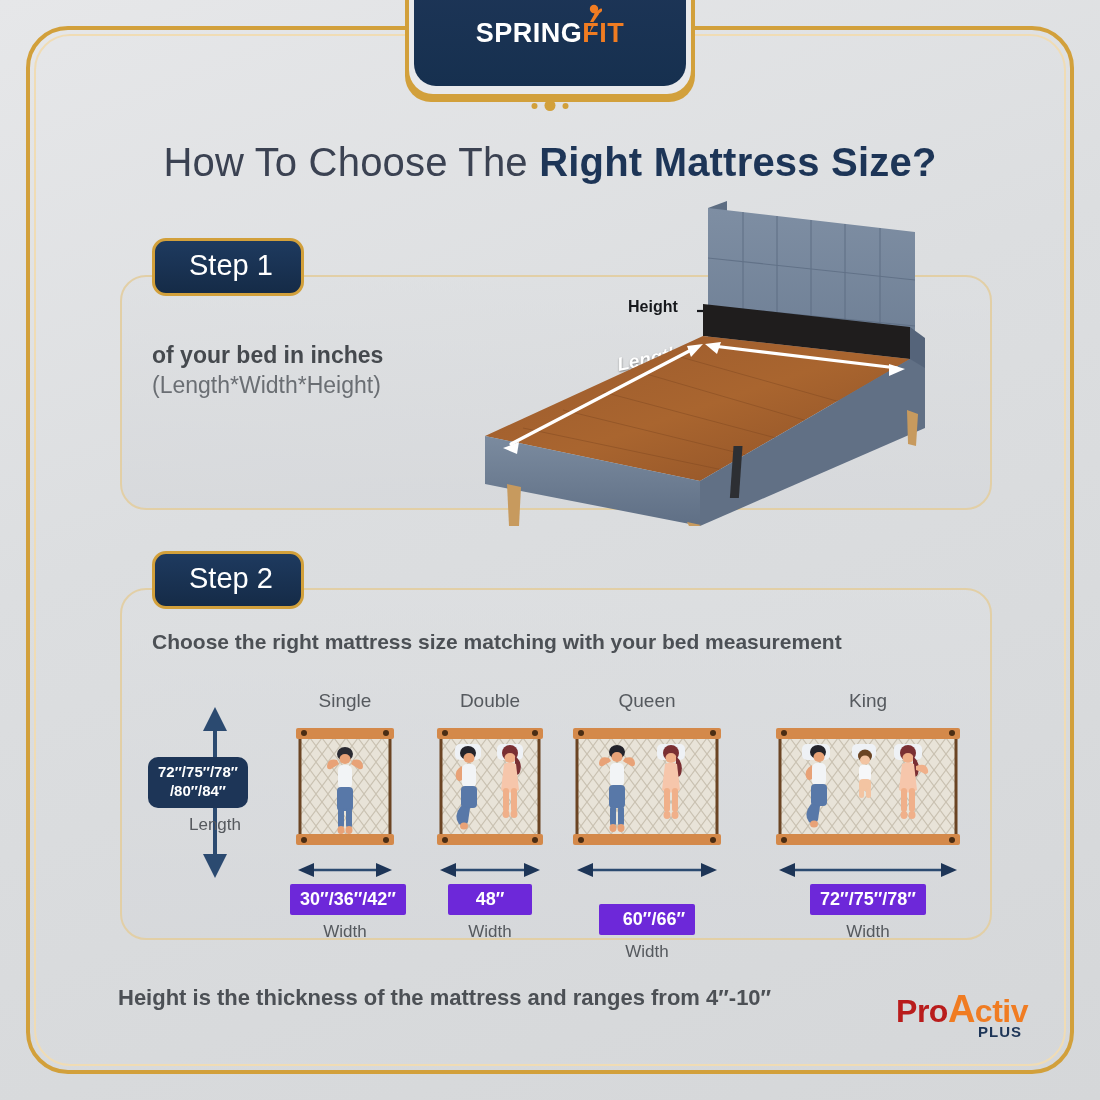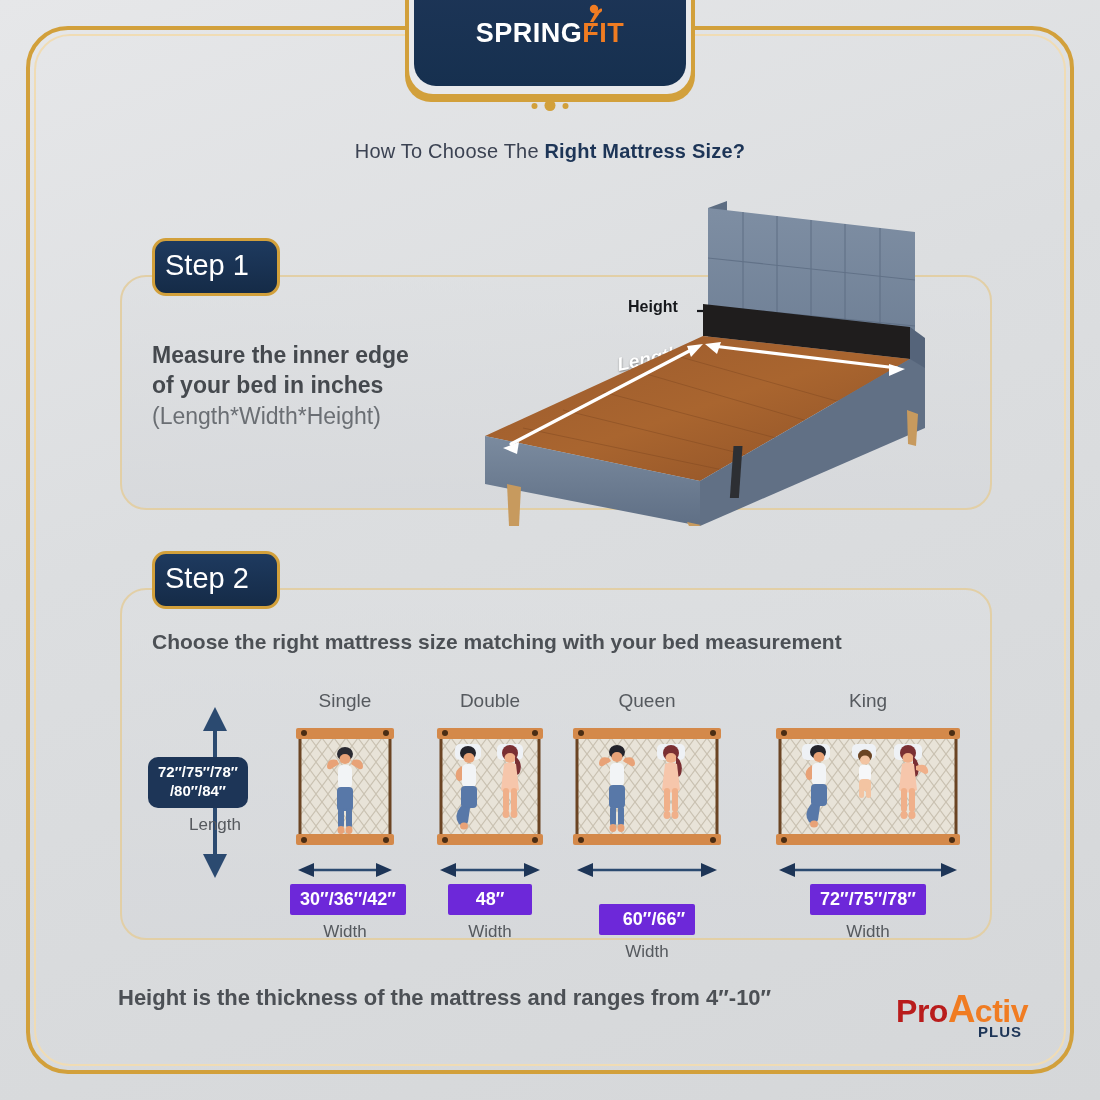--- a/index.html
+++ b/index.html
@@ -94,21 +94,21 @@
   }
   .dot-s { width: 6px; height: 6px; border-radius: 50%; background: #d2a03b; }
   .dot-l { width: 11px; height: 11px; border-radius: 50%; background: #d2a03b; }
 
   
   .page-title {
     position: absolute;
     left: 0; right: 0;
     top: 140px;
     text-align: center;
-    font-size: 20px;
+    font-size: 40px;
     color: #3b4252;
     letter-spacing: 0.2px;
   }
   .page-title b { color: #1d3557; font-weight: bold; }
 
   
   .step-panel {
     position: absolute;
     border: 2px solid #e2cfa6;
     border-radius: 26px;
@@ -117,21 +117,21 @@
   #step1-panel { left: 120px; top: 275px; width: 872px; height: 235px; }
   #step2-panel { left: 120px; top: 588px; width: 872px; height: 352px; }
 
   .step-badge {
     position: absolute;
     background: linear-gradient(180deg, #1e3a5f 0%, #152b47 100%);
     border: 3px solid #d2a03b;
     border-radius: 14px;
     color: #ffffff;
     font-size: 29px;
-    padding: 8px 28px 11px 10px;
+    padding: 8px 28px 11px 34px;
     z-index: 4;
   }
   #step1-badge { left: 152px; top: 238px; }
   #step2-badge { left: 152px; top: 551px; }
 
   .step1-text {
     position: absolute;
     left: 152px;
     top: 340px;
     width: 330px;
@@ -317,21 +317,20 @@
 </div>
 
 <div class="page-title">
   <span>How To Choose The </span><b>Right Mattress Size?</b>
 </div>
 
 <div class="step-panel" id="step1-panel"></div>
 <div class="step-badge" id="step1-badge">Step 1</div>
 
 <div class="step1-text">
-  <div class="bold">Measure the inner edge</div>
   <div class="bold">of your bed in inches</div>
   <div class="paren">(Length*Width*Height)</div>
 </div>
 
 <div class="bed-wrap">
   <svg class="bed-svg" viewBox="0 0 520 330">
     <defs>
       <linearGradient id="hbFab" x1="0" y1="0" x2="0" y2="1">
         <stop offset="0" stop-color="#7e8ea3"></stop>
         <stop offset="1" stop-color="#68798f"></stop>

